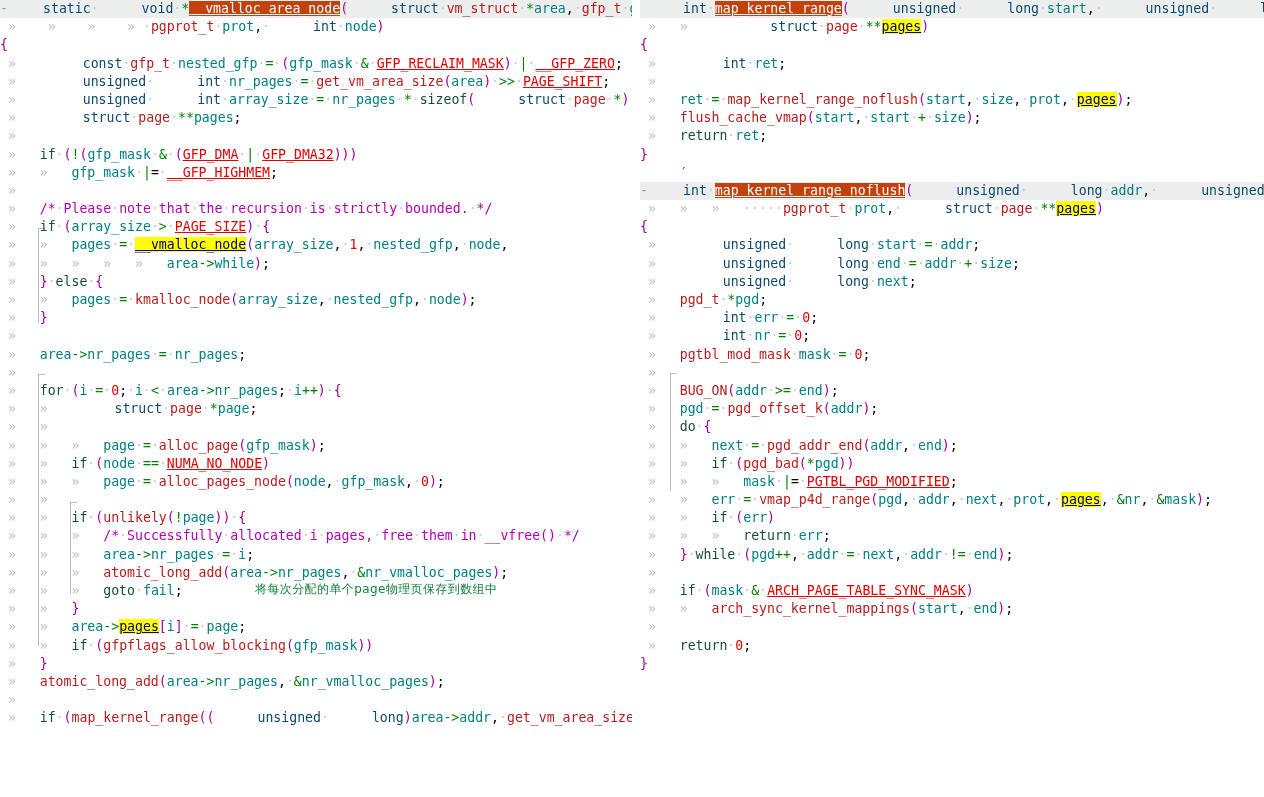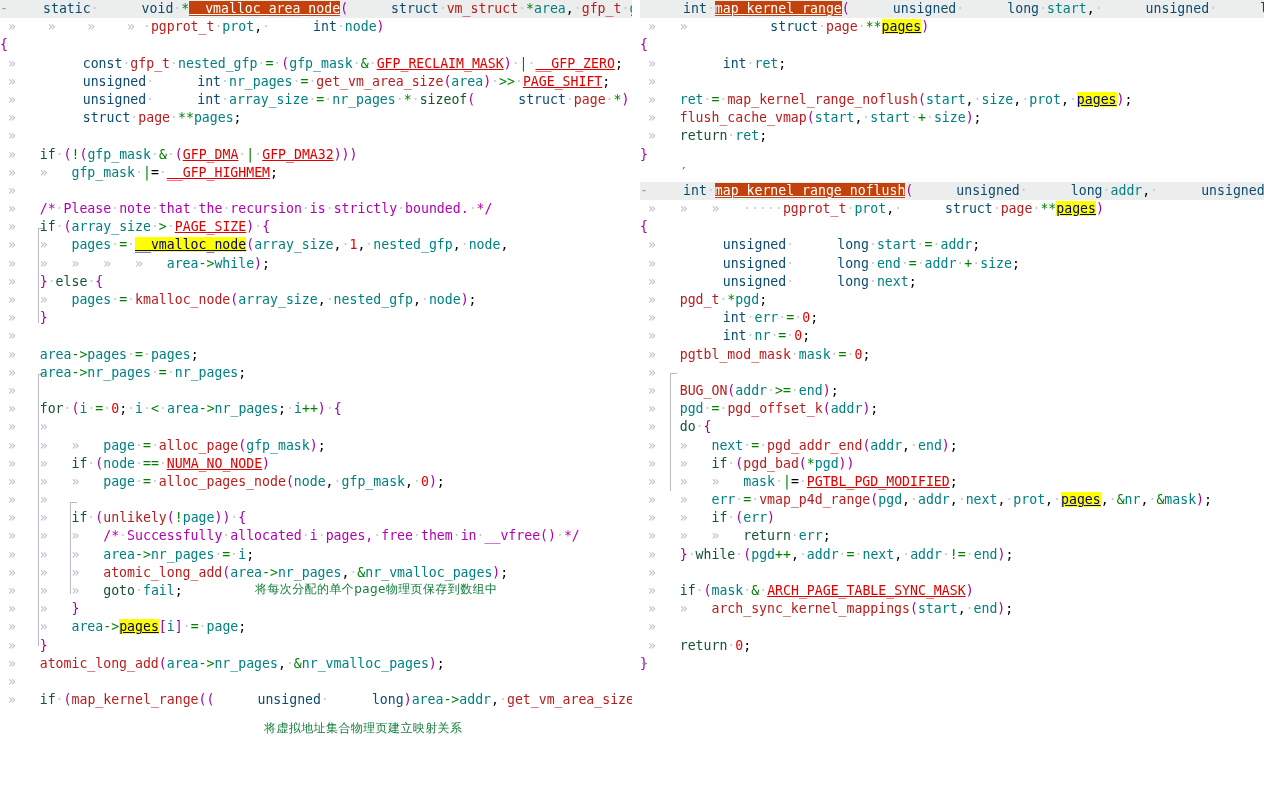--- a/index.html
+++ b/index.html
@@ -135,28 +135,28 @@
     <div class="line"><span class="t-tab">&nbsp;»&nbsp;&nbsp;&nbsp;»&nbsp;&nbsp;&nbsp;»&nbsp;&nbsp;&nbsp;»&nbsp;&nbsp;&nbsp;»&nbsp;&nbsp;&nbsp;</span><span class="t-var">area</span><span class="t-op">-&gt;</span><span class="t-var">while</span><span class="t-punc">)</span><span class="t-plain">;</span></div>
 
     <div class="line"><span class="t-tab">&nbsp;»&nbsp;&nbsp;&nbsp;</span><span class="t-punc">}</span><span class="t-dot">·</span><span class="t-kw">else</span><span class="t-dot">·</span><span class="t-punc">{</span></div>
 
     <div class="line"><span class="t-tab">&nbsp;»&nbsp;&nbsp;&nbsp;»&nbsp;&nbsp;&nbsp;</span><span class="t-var">pages</span><span class="t-dot">·</span><span class="t-op">=</span><span class="t-dot">·</span><span class="t-id">kmalloc_node</span><span class="t-punc">(</span><span class="t-var">array_size</span><span class="t-plain">,</span><span class="t-dot">·</span><span class="t-var">nested_gfp</span><span class="t-plain">,</span><span class="t-dot">·</span><span class="t-var">node</span><span class="t-punc">)</span><span class="t-plain">;</span></div>
 
     <div class="line"><span class="t-tab">&nbsp;»&nbsp;&nbsp;&nbsp;</span><span class="t-punc">}</span></div>
 
     <div class="line"><span class="t-tab">&nbsp;»</span></div>
 
-    <div class="line"><span class="t-tab">&nbsp;»&nbsp;&nbsp;&nbsp;</span><span class="t-var">area</span><span class="t-op">-&gt;</span><span class="t-var">pages</span><span class="t-dot">·</span><span class="t-op">=</span><span class="t-dot">·</span><span class="t-var">pages</span><span class="t-plain">;</span></div>
 
     <div class="line"><span class="t-tab">&nbsp;»&nbsp;&nbsp;&nbsp;</span><span class="t-var">area</span><span class="t-op">-&gt;</span><span class="t-var">nr_pages</span><span class="t-dot">·</span><span class="t-op">=</span><span class="t-dot">·</span><span class="t-var">nr_pages</span><span class="t-plain">;</span></div>
 
     <div class="line"><span class="t-tab">&nbsp;»</span></div>
 
     <div class="line"><span class="t-tab">&nbsp;»&nbsp;&nbsp;&nbsp;</span><span class="t-kw">for</span><span class="t-dot">·</span><span class="t-punc">(</span><span class="t-var">i</span><span class="t-dot">·</span><span class="t-op">=</span><span class="t-dot">·</span><span class="t-num">0</span><span class="t-plain">;</span><span class="t-dot">·</span><span class="t-var">i</span><span class="t-dot">·</span><span class="t-op">&lt;</span><span class="t-dot">·</span><span class="t-var">area</span><span class="t-op">-&gt;</span><span class="t-var">nr_pages</span><span class="t-plain">;</span><span class="t-dot">·</span><span class="t-var">i</span><span class="t-op">++</span><span class="t-punc">)</span><span class="t-dot">·</span><span class="t-punc">{</span></div>
 
+    <div class="line"><span class="t-tab">&nbsp;»&nbsp;&nbsp;&nbsp;»&nbsp;&nbsp;&nbsp;</span><span class="t-type">struct</span><span class="t-dot">·</span><span class="t-id">page</span><span class="t-dot">·</span><span class="t-op">*</span><span class="t-var">page</span><span class="t-plain">;</span></div>
 
     <div class="line"><span class="t-tab">&nbsp;»&nbsp;&nbsp;&nbsp;»</span></div>
 
     <div class="line"><span class="t-tab">&nbsp;»&nbsp;&nbsp;&nbsp;»&nbsp;&nbsp;&nbsp;»&nbsp;&nbsp;&nbsp;</span><span class="t-var">page</span><span class="t-dot">·</span><span class="t-op">=</span><span class="t-dot">·</span><span class="t-id">alloc_page</span><span class="t-punc">(</span><span class="t-var">gfp_mask</span><span class="t-punc">)</span><span class="t-plain">;</span></div>
 
     <div class="line"><span class="t-tab">&nbsp;»&nbsp;&nbsp;&nbsp;»&nbsp;&nbsp;&nbsp;</span><span class="t-kw">if</span><span class="t-dot">·</span><span class="t-punc">(</span><span class="t-var">node</span><span class="t-dot">·</span><span class="t-op">==</span><span class="t-dot">·</span><span class="t-const">NUMA_NO_NODE</span><span class="t-punc">)</span></div>
 
 
     <div class="line"><span class="t-tab">&nbsp;»&nbsp;&nbsp;&nbsp;»&nbsp;&nbsp;&nbsp;»&nbsp;&nbsp;&nbsp;</span><span class="t-var">page</span><span class="t-dot">·</span><span class="t-op">=</span><span class="t-dot">·</span><span class="t-id">alloc_pages_node</span><span class="t-punc">(</span><span class="t-var">node</span><span class="t-plain">,</span><span class="t-dot">·</span><span class="t-var">gfp_mask</span><span class="t-plain">,</span><span class="t-dot">·</span><span class="t-num">0</span><span class="t-punc">)</span><span class="t-plain">;</span></div>
 
@@ -169,20 +169,21 @@
     <div class="line"><span class="t-tab">&nbsp;»&nbsp;&nbsp;&nbsp;»&nbsp;&nbsp;&nbsp;»&nbsp;&nbsp;&nbsp;</span><span class="t-var">area</span><span class="t-op">-&gt;</span><span class="t-var">nr_pages</span><span class="t-dot">·</span><span class="t-op">=</span><span class="t-dot">·</span><span class="t-var">i</span><span class="t-plain">;</span></div>
 
     <div class="line"><span class="t-tab">&nbsp;»&nbsp;&nbsp;&nbsp;»&nbsp;&nbsp;&nbsp;»&nbsp;&nbsp;&nbsp;</span><span class="t-id">atomic_long_add</span><span class="t-punc">(</span><span class="t-var">area</span><span class="t-op">-&gt;</span><span class="t-var">nr_pages</span><span class="t-plain">,</span><span class="t-dot">·</span><span class="t-op">&amp;</span><span class="t-var">nr_vmalloc_pages</span><span class="t-punc">)</span><span class="t-plain">;</span></div>
 
     <div class="line"><span class="t-tab">&nbsp;»&nbsp;&nbsp;&nbsp;»&nbsp;&nbsp;&nbsp;»&nbsp;&nbsp;&nbsp;</span><span class="t-kw">goto</span><span class="t-dot">·</span><span class="t-var">fail</span><span class="t-plain">;</span></div>
 
     <div class="line"><span class="t-tab">&nbsp;»&nbsp;&nbsp;&nbsp;»&nbsp;&nbsp;&nbsp;</span><span class="t-punc">}</span></div>
 
     <div class="line"><span class="t-tab">&nbsp;»&nbsp;&nbsp;&nbsp;»&nbsp;&nbsp;&nbsp;</span><span class="t-var">area</span><span class="t-op">-&gt;</span><span class="hl-yel">pages</span><span class="t-punc">[</span><span class="t-var">i</span><span class="t-punc">]</span><span class="t-dot">·</span><span class="t-op">=</span><span class="t-dot">·</span><span class="t-var">page</span><span class="t-plain">;</span></div>
 
+    <div class="line"><span class="t-tab">&nbsp;»&nbsp;&nbsp;&nbsp;»&nbsp;&nbsp;&nbsp;</span><span class="t-kw">if</span><span class="t-dot">·</span><span class="t-punc">(</span><span class="t-id">gfpflags_allow_blocking</span><span class="t-punc">(</span><span class="t-var">gfp_mask</span><span class="t-punc">))</span></div>
 
 
     <div class="line"><span class="t-tab">&nbsp;»&nbsp;&nbsp;&nbsp;</span><span class="t-punc">}</span></div>
 
     <div class="line"><span class="t-tab">&nbsp;»&nbsp;&nbsp;&nbsp;</span><span class="t-id">atomic_long_add</span><span class="t-punc">(</span><span class="t-var">area</span><span class="t-op">-&gt;</span><span class="t-var">nr_pages</span><span class="t-plain">,</span><span class="t-dot">·</span><span class="t-op">&amp;</span><span class="t-var">nr_vmalloc_pages</span><span class="t-punc">)</span><span class="t-plain">;</span></div>
 
     <div class="line"><span class="t-tab">&nbsp;»</span></div>
 
     <div class="line"><span class="t-tab">&nbsp;»&nbsp;&nbsp;&nbsp;</span><span class="t-kw">if</span><span class="t-dot">·</span><span class="t-punc">(</span><span class="t-id">map_kernel_range</span><span class="t-punc">((</span><span class="t-type">unsigned</span><span class="t-dot">·</span><span class="t-type">long</span><span class="t-punc">)</span><span class="t-var">area</span><span class="t-op">-&gt;</span><span class="t-var">addr</span><span class="t-plain">,</span><span class="t-dot">·</span><span class="t-id">get_vm_area_size</span><span class="t-punc">(</span><span class="t-var">area</span><span class="t-punc">)</span><span class="t-plain">,</span></div>
 
@@ -263,15 +264,14 @@
 
     <div class="line"><span class="t-tab">&nbsp;»</span></div>
 
     <div class="line"><span class="t-tab">&nbsp;»&nbsp;&nbsp;&nbsp;</span><span class="t-kw">return</span><span class="t-dot">·</span><span class="t-num">0</span><span class="t-plain">;</span></div>
 
     <div class="line"><span class="foldcol">-</span><span class="t-punc">}</span></div>
 
   </div>
 
   <div class="annot" style="left:255px;top:580px;">将每次分配的单个page物理页保存到数组中</div>
-  <div class="annot" style="left:264px;top:719px;">将虚拟地址集合物理页建立映射关系</div>
 
 </div>
 
 </body></html>

